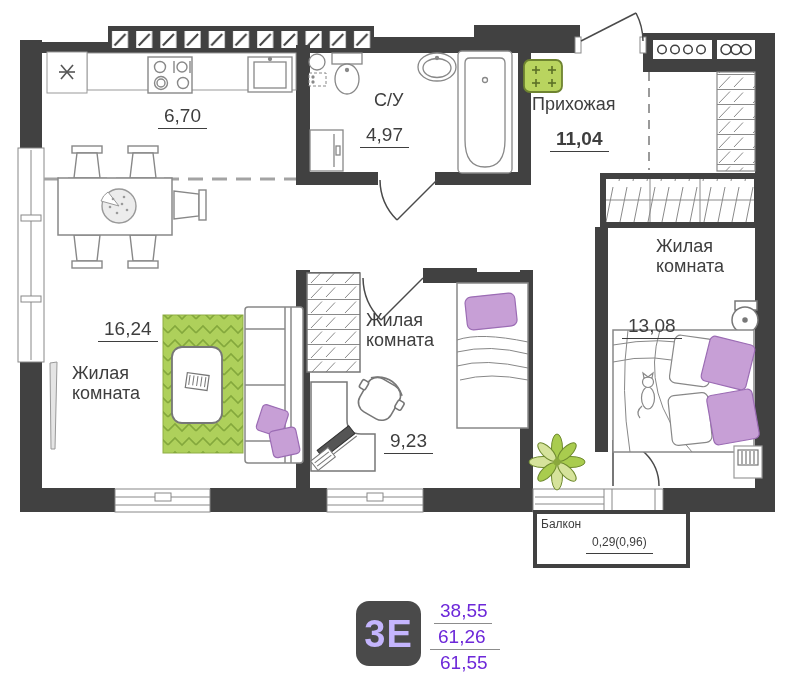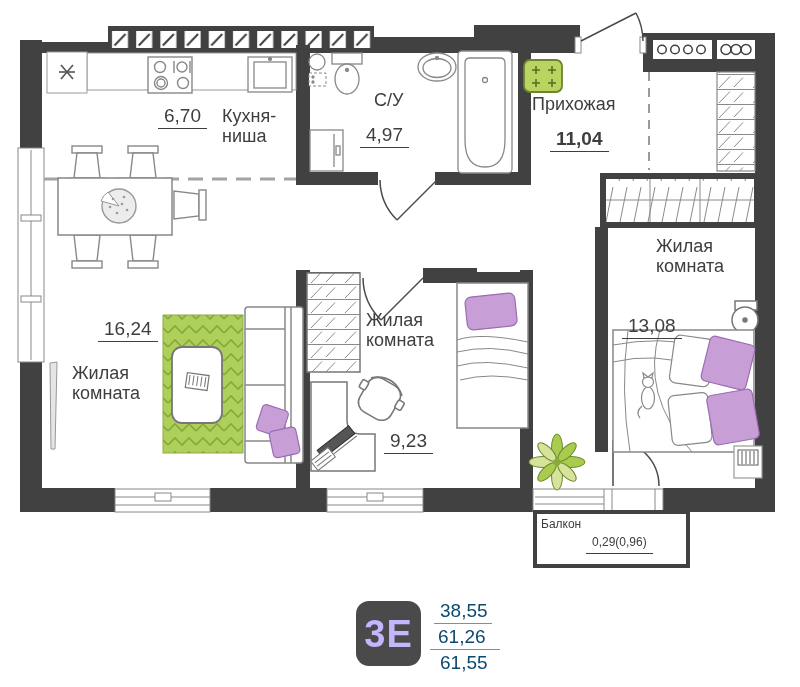--- a/index.html
+++ b/index.html
@@ -6,21 +6,21 @@
   #stage{position:relative;width:800px;height:687px;background:#fff;overflow:hidden;
          font-family:"Liberation Sans",sans-serif;}
   svg{position:absolute;left:0;top:0;}
   .lbl{position:absolute;color:#3e3e3e;font:500 18px/20px "Liberation Sans",sans-serif;}
   .num{position:absolute;color:#3e3e3e;font:500 19px/22px "Liberation Sans",sans-serif;
        border-bottom:1.6px solid #3e3e3e;padding:0 6px 1px;text-align:center;}
   .small{font-size:12px;line-height:19px;}
   .badge{position:absolute;left:356px;top:601px;width:65px;height:65px;background:#4a4a4a;
          border-radius:13px;display:flex;align-items:center;justify-content:center;
          color:#c4b5fd;font:800 38px/38px "Liberation Sans",sans-serif;letter-spacing:1px;}
-  .legend{position:absolute;left:430px;top:599px;width:84px;color:#0c4a6e;
+  .legend{position:absolute;left:430px;top:599px;width:84px;color:#6d28d9;
           font:500 19px/23px "Liberation Sans",sans-serif;}
   .legend .row{padding-left:10px;}
   .legend .l1{border:none;border-top:1.7px solid #8c8c8c;margin:1px 0 1px 4px;width:58px;}
   .legend .l2{border:none;border-top:1.7px solid #8c8c8c;margin:1px 0 1px 0;width:70px;}
 </style>
 </head>
 <body>
 
 <div id="stage">
 
@@ -363,21 +363,20 @@
       <line x1="746" y1="451" x2="746" y2="464" stroke="#777"></line>
       <line x1="750" y1="451" x2="750" y2="464" stroke="#777"></line>
       <line x1="754" y1="451" x2="754" y2="464" stroke="#777"></line>
     </g>
   </g>
 
   <rect x="535" y="512" width="153" height="54" fill="#fff" stroke="#414141" stroke-width="4"></rect>
 </svg>
 
 <div class="num" style="left:158px;top:105px;">6,70</div>
-<div class="lbl" style="left:222px;top:106px;width:74px;">Кухня-ниша</div>
 
 <div class="lbl" style="left:374px;top:90px;">С/У</div>
 <div class="num" style="left:352px;top:124px;margin-left:8px;">4,97</div>
 
 <div class="lbl" style="left:532px;top:94px;">Прихожая</div>
 <div class="num" style="left:550px;top:128px;font-weight:bold;">11,04</div>
 
 <div class="num" style="left:98px;top:318px;">16,24</div>
 <div class="lbl" style="left:72px;top:363px;width:86px;">Жилая комната</div>
 

